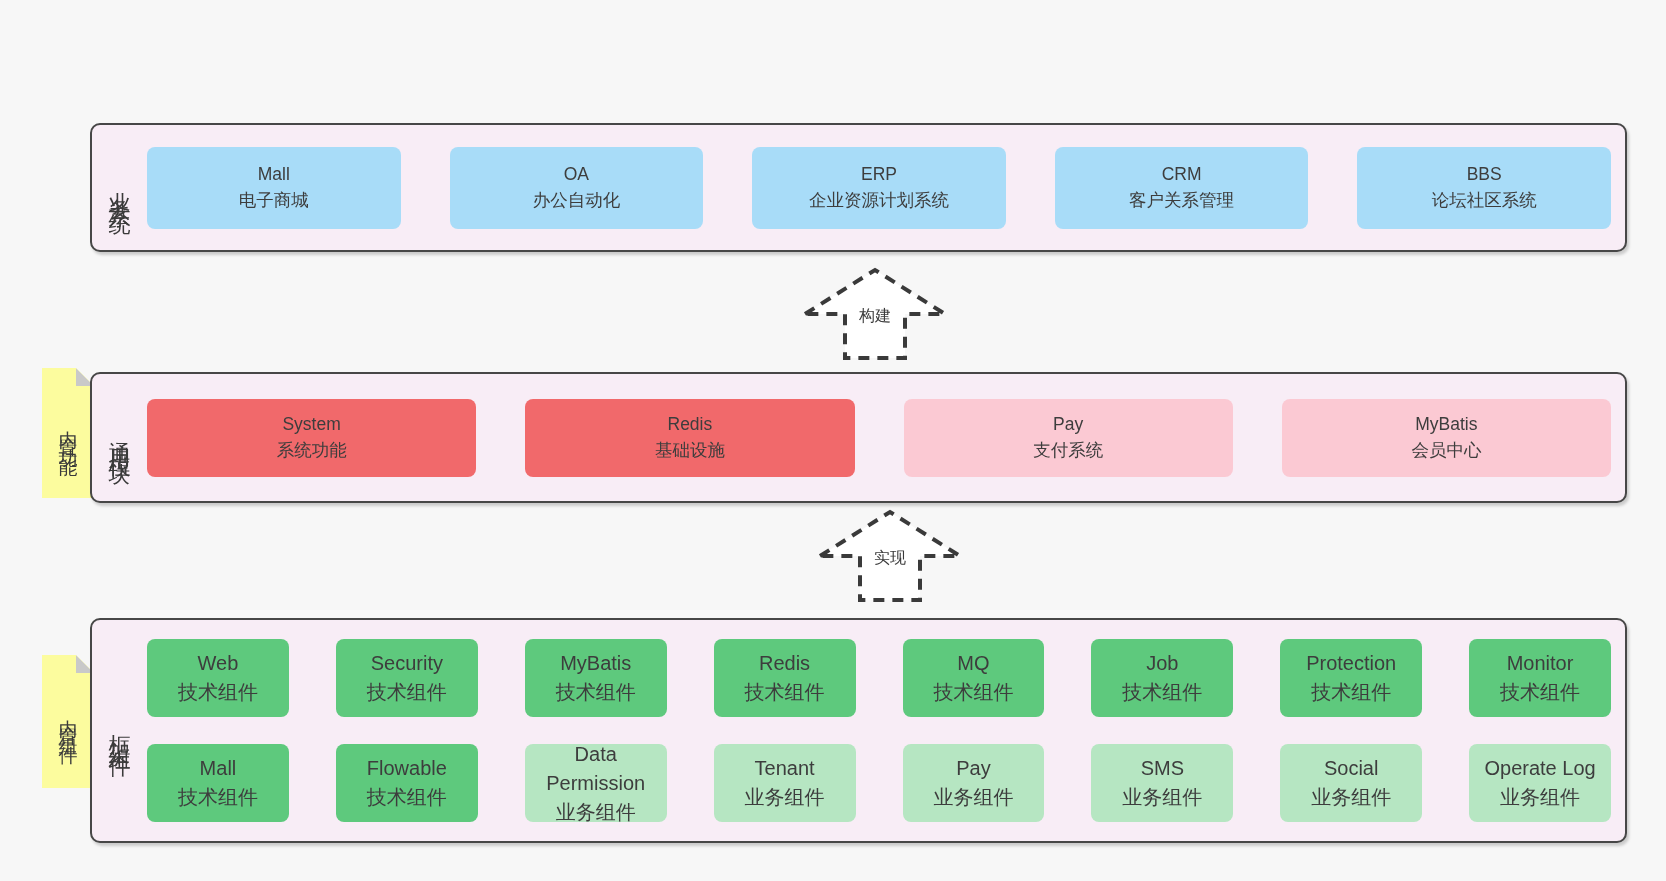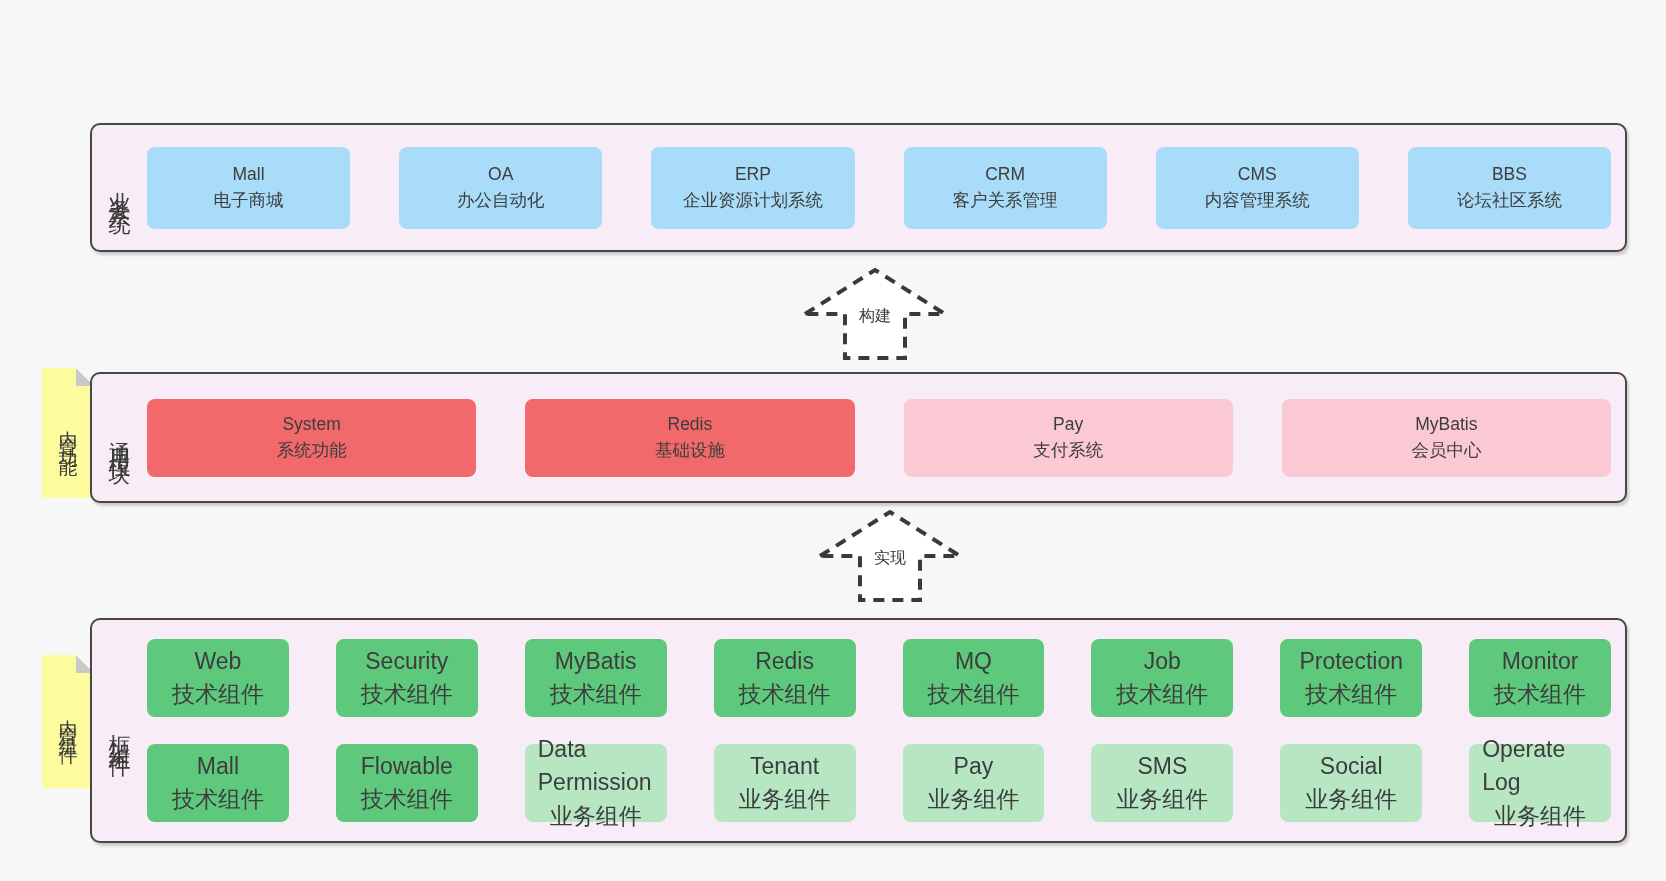--- a/index.html
+++ b/index.html
@@ -11,25 +11,25 @@
          box-shadow:2px 3px 3px rgba(0,0,0,.18);display:flex;align-items:center;box-sizing:border-box;}
   .panel .vlabel{writing-mode:vertical-rl;text-orientation:upright;font-size:22px;letter-spacing:7px;
                  color:#3a3a3a;width:55px;text-align:center;flex:0 0 55px;display:flex;
                  align-items:center;justify-content:center;}
   .rows{flex:1;display:flex;flex-direction:column;justify-content:center;gap:27px;padding-right:14px;}
   .row{display:flex;gap:49px;}
   .row.cols8{gap:47px;}
 
   
   .box{flex:1;border-radius:8px;display:flex;flex-direction:column;align-items:center;
-       justify-content:center;text-align:left;font-size:17.5px;line-height:1.45;padding:4px 12px;
+       justify-content:center;text-align:center;font-size:17.5px;line-height:1.45;padding:4px 12px;
        box-sizing:border-box;}
   .row6 .box{height:82px;}
   .mid .box{height:78px;}
-  .cols8 .box{height:78px;font-size:23px;padding:4px 13px;}
+  .cols8 .box{height:78px;font-size:20px;padding:4px 13px;}
   .blue{background:#a8dcf8;}
   .red{background:#f1696b;}
   .pink{background:#fbc9d3;}
   .green{background:#5ec97d;}
   .lightgreen{background:#b6e6c2;}
 
   
   .note{position:absolute;width:52px;background:#fcfc9e;
         clip-path:polygon(0 0,calc(100% - 18px) 0,100% 18px,100% 100%,0 100%);
         display:flex;align-items:center;justify-content:center;z-index:0;}
@@ -71,24 +71,20 @@
         </div>
         <div class="box blue">
           <span>ERP</span>
           <span>企业资源计划系统</span>
         </div>
         <div class="box blue">
           <span>CRM</span>
           <span>客户关系管理</span>
         </div>
         <div class="box blue">
-          <span>CMS</span>
-          <span>内容管理系统</span>
-        </div>
-        <div class="box blue">
           <span>BBS</span>
           <span>论坛社区系统</span>
         </div>
       </div>
     </div>
   </div>
 
   <div class="arrow" style="left:790px;top:262px;">
     <svg width="170" height="100" viewBox="0 0 170 100">
       <polygon points="15,52 85,8 155,52 115,52 115,96 55,96 55,52" fill="#ffffff" stroke="#3a3a3a" stroke-width="4" stroke-dasharray="11 8" stroke-linejoin="miter"></polygon>

